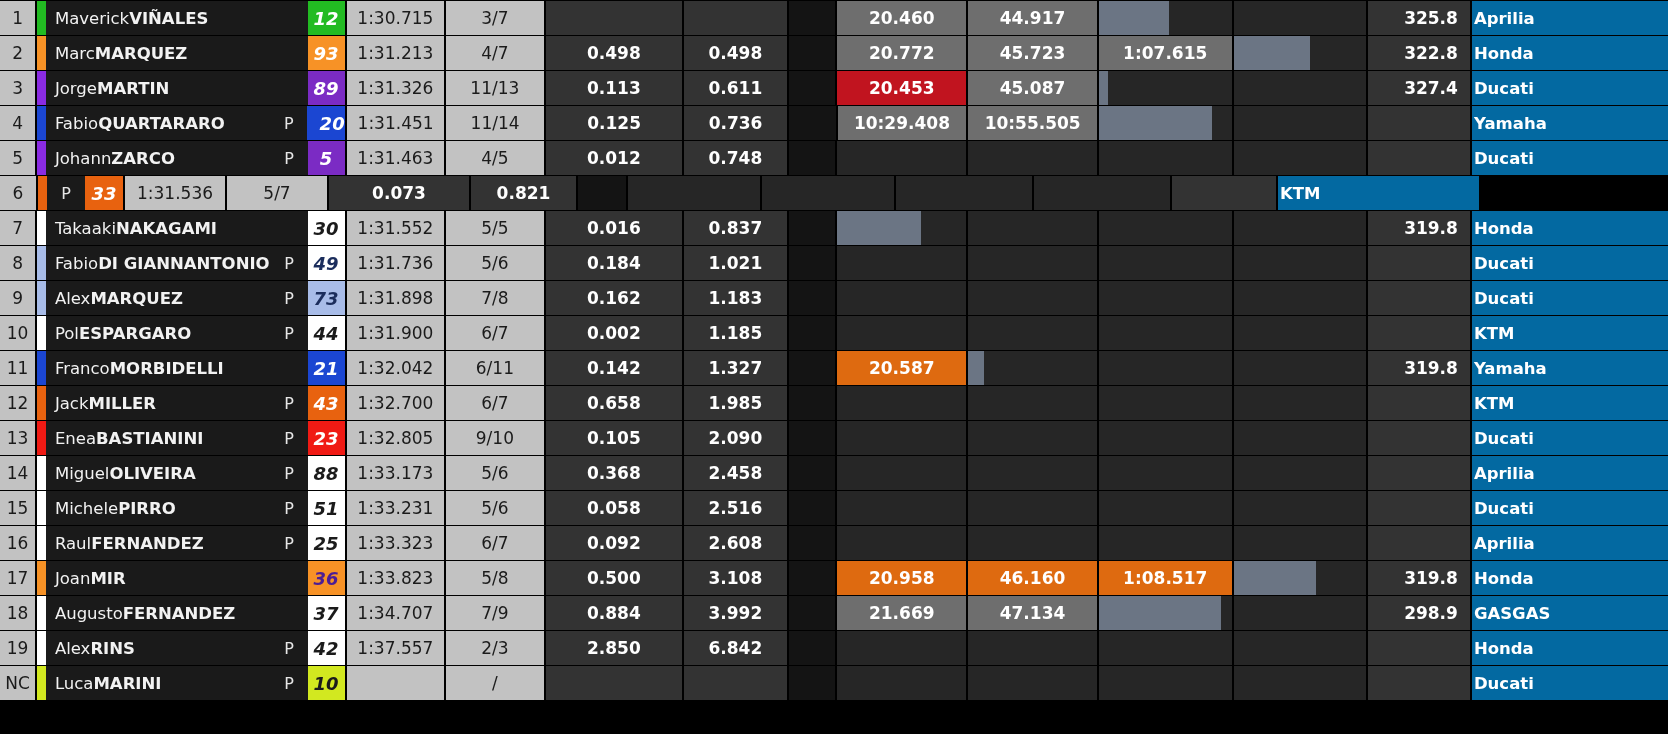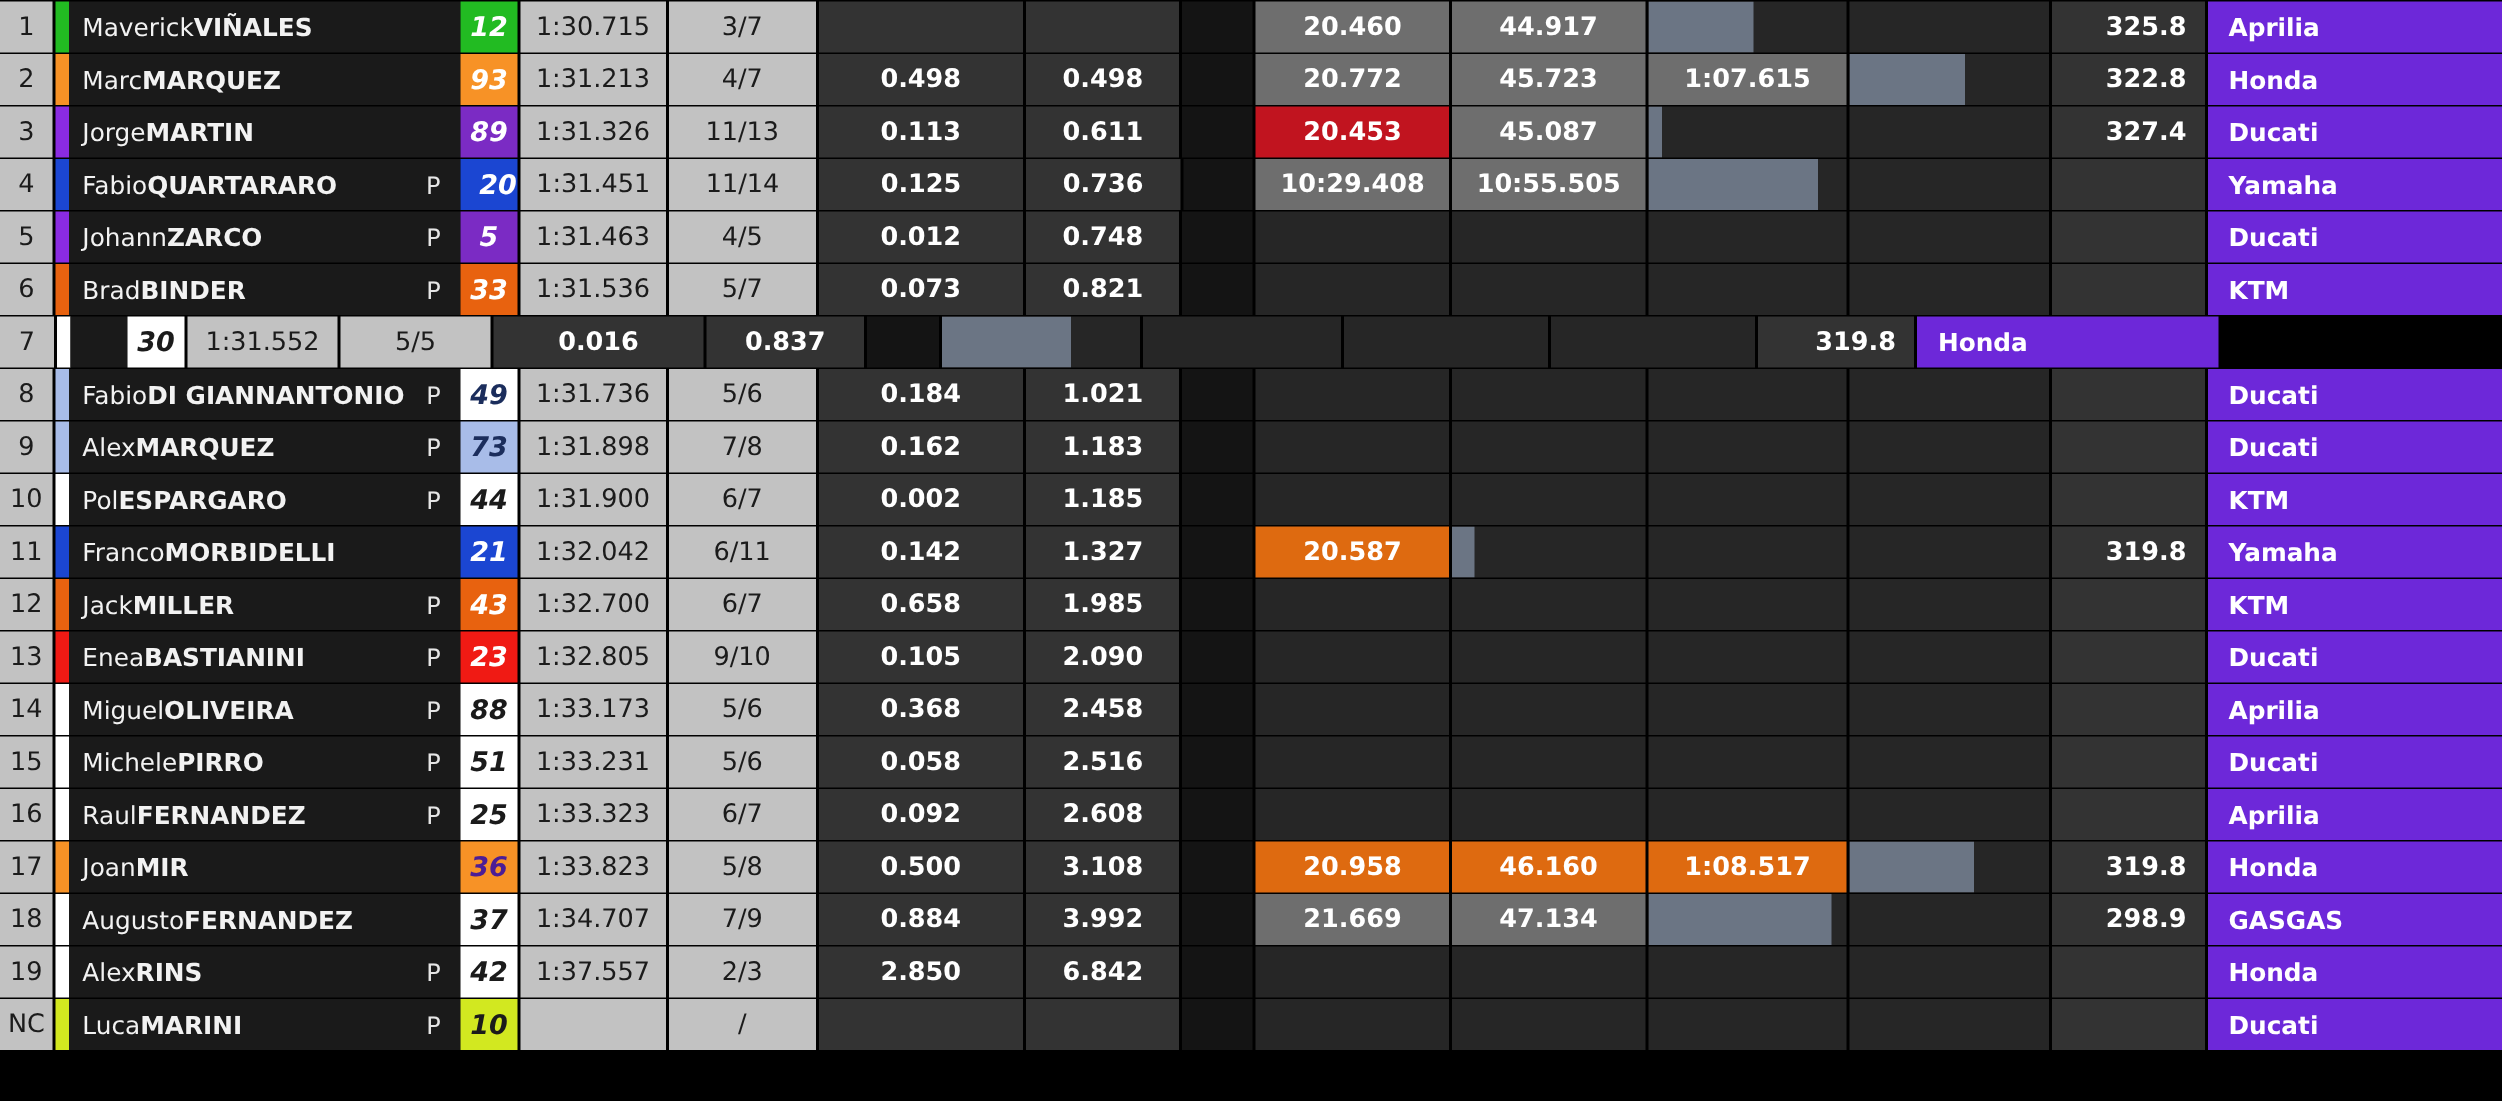--- a/index.html
+++ b/index.html
@@ -149,23 +149,23 @@
     color: #ffffff;
     justify-content: flex-end;
     padding-right: 12px;
     margin-left: 2px;
     font-weight: 700;
     font-size: 17px;
   }
   
   .c-make {
     width: 201px;
-    background: #6d28d9;
+    background: #0369a1;
     color: #ffffff;
-    padding-left: 14px;
+    padding-left: 2px;
     margin-left: 2px;
     font-weight: 700;
     font-size: 16.5px;
   }
 </style>
 </head>
 <body>
 
 <div id="timing-board">
     <div class="row">
@@ -313,24 +313,20 @@
       </div>
       <div class="cell c-sec wide">
         <span class="val"></span>
       </div>
       <div class="cell c-speed"></div>
       <div class="cell c-make">Ducati</div>
     </div>
     <div class="row">
       <div class="cell c-pos">6</div>
       <div class="cell c-flag" style="background: rgb(232, 98, 15);"></div>
-      <div class="cell c-name">
-        <span class="first">Brad </span>
-        <span class="last">BINDER</span>
-      </div>
       <div class="cell c-pit">P</div>
       <div class="cell c-num" style="background: rgb(232, 98, 15); color: rgb(255, 255, 255); text-align: center;">33</div>
       <div class="cell c-time">1:31.536</div>
       <div class="cell c-laps">5/7</div>
       <div class="cell c-gap">0.073</div>
       <div class="cell c-gap2">0.821</div>
       <div class="cell c-dark"></div>
       <div class="cell c-sec">
         <span class="val"></span>
       </div>
@@ -342,20 +338,24 @@
       </div>
       <div class="cell c-sec wide">
         <span class="val"></span>
       </div>
       <div class="cell c-speed"></div>
       <div class="cell c-make">KTM</div>
     </div>
     <div class="row">
       <div class="cell c-pos">7</div>
       <div class="cell c-flag" style="background: rgb(255, 255, 255);"></div>
+      <div class="cell c-name">
+        <span class="first">Takaaki </span>
+        <span class="last">NAKAGAMI</span>
+      </div>
       <div class="cell c-pit"></div>
       <div class="cell c-num" style="background: rgb(255, 255, 255); color: rgb(27, 27, 27);">30</div>
       <div class="cell c-time">1:31.552</div>
       <div class="cell c-laps">5/5</div>
       <div class="cell c-gap">0.016</div>
       <div class="cell c-gap2">0.837</div>
       <div class="cell c-dark"></div>
       <div class="cell c-sec">
         <div class="bar" style="width: 65%;"></div>
         <span class="val"></span>

